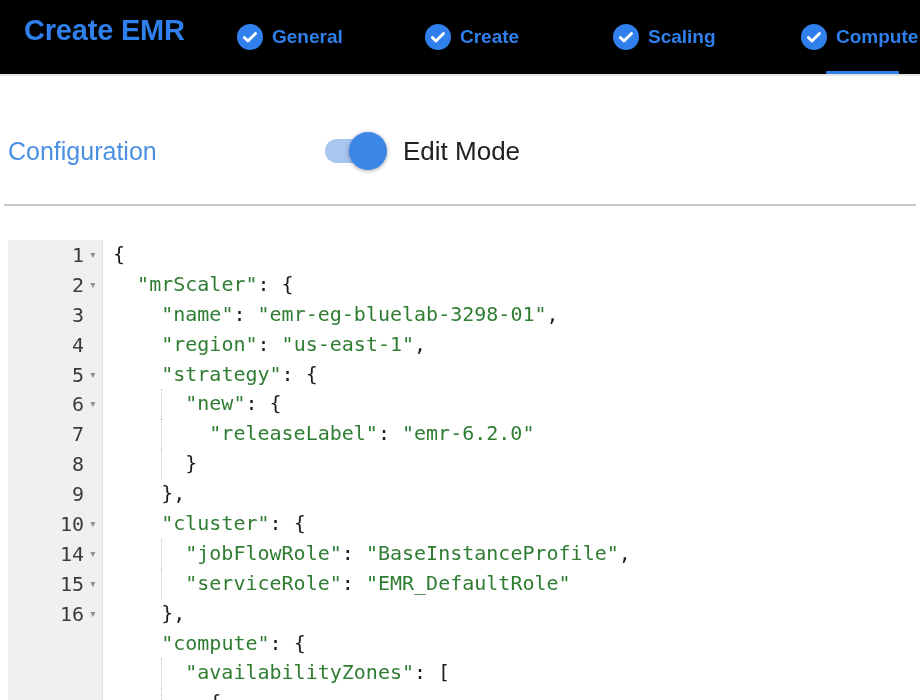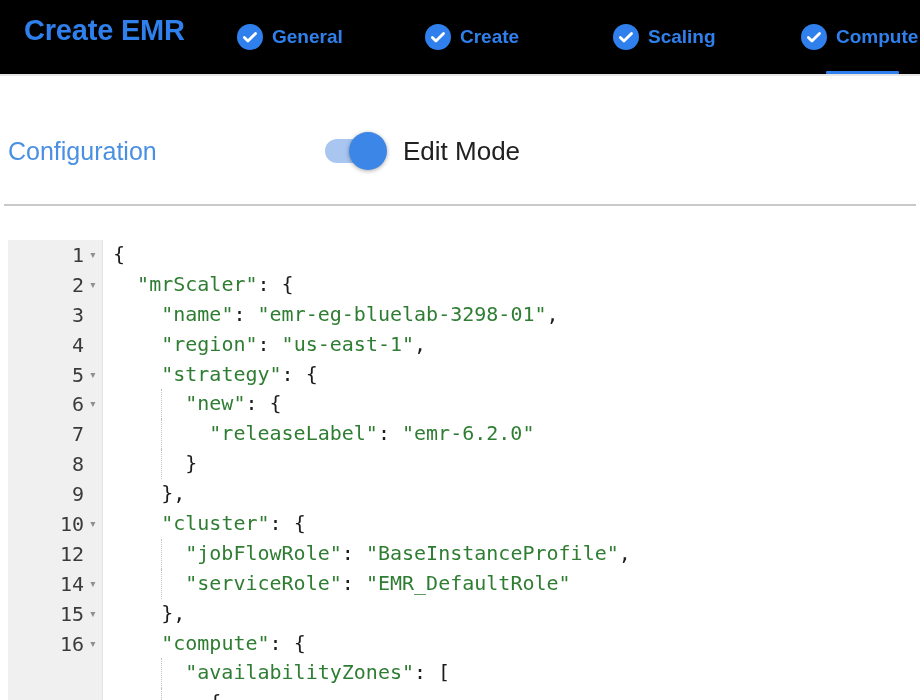--- a/index.html
+++ b/index.html
@@ -134,24 +134,20 @@
       </div>
       <div class="gline">
         <span class="lnum">9</span>
         <span class="fold"></span>
       </div>
       <div class="gline">
         <span class="lnum">10</span>
         <span class="fold">▾</span>
       </div>
       <div class="gline">
-        <span class="lnum">12</span>
-        <span class="fold"></span>
-      </div>
-      <div class="gline">
         <span class="lnum">14</span>
         <span class="fold">▾</span>
       </div>
       <div class="gline">
         <span class="lnum">15</span>
         <span class="fold">▾</span>
       </div>
       <div class="gline">
         <span class="lnum">16</span>
         <span class="fold">▾</span>

